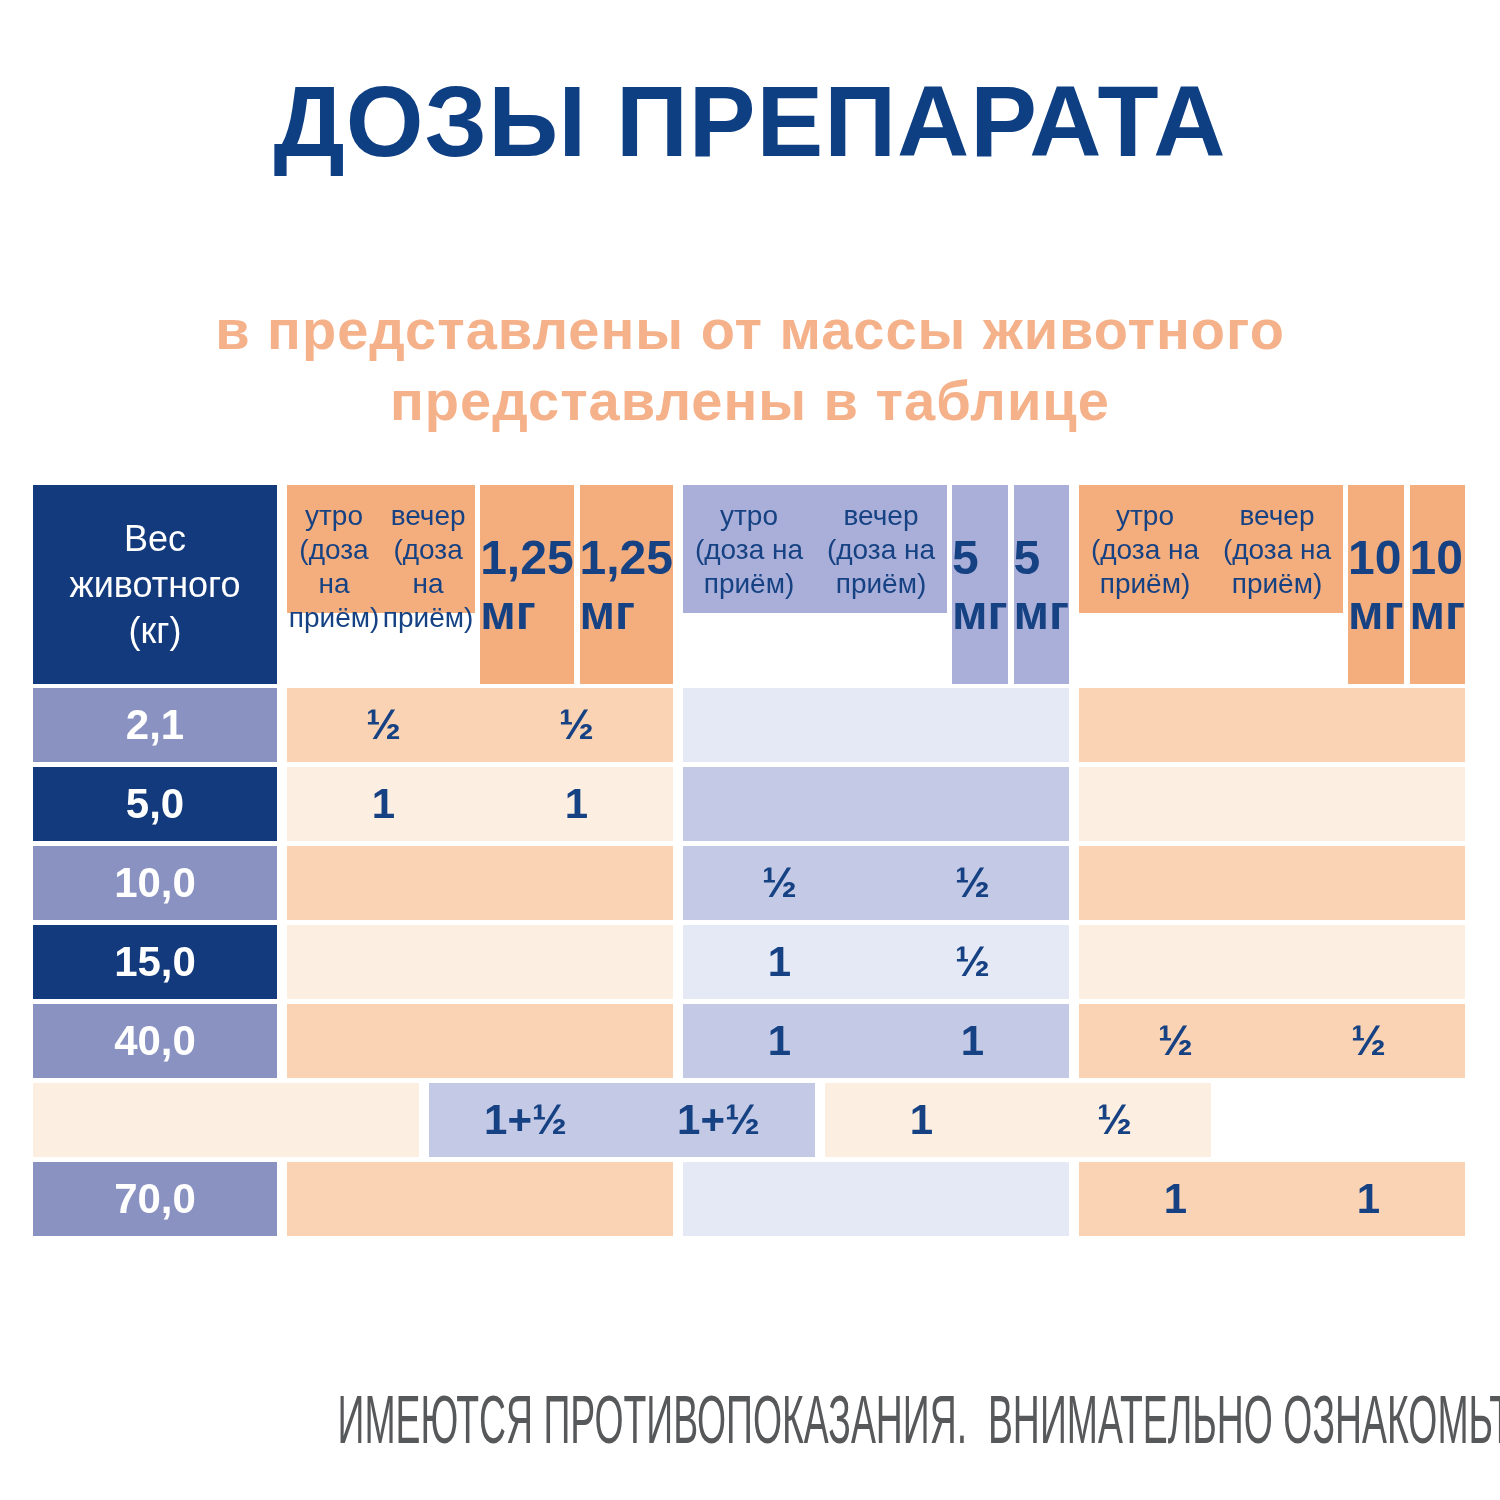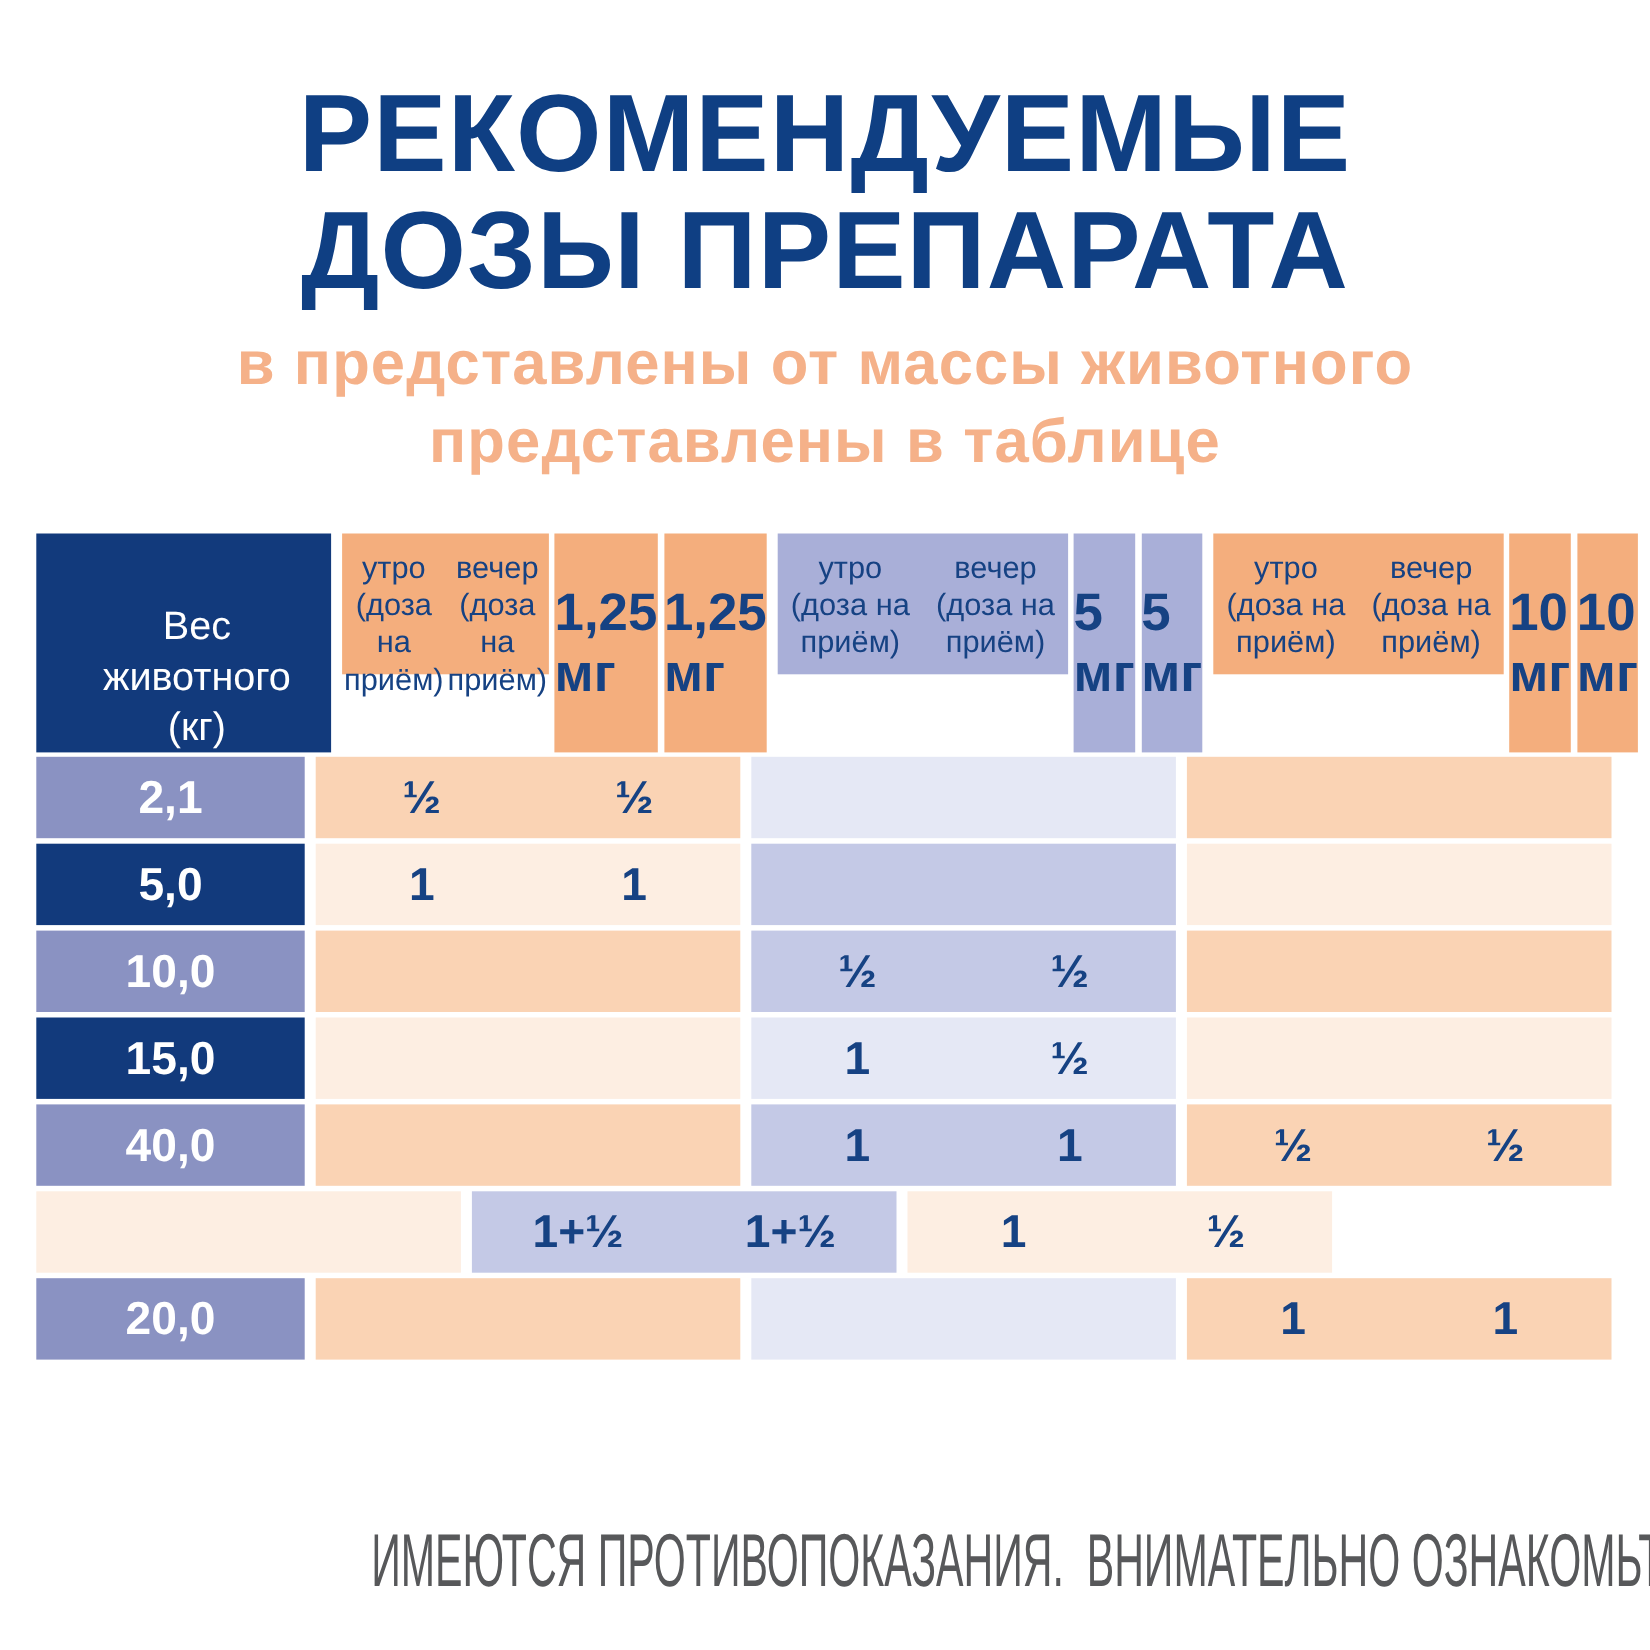--- a/index.html
+++ b/index.html
@@ -14,22 +14,22 @@
   }
   .subtitle{
     position:absolute;top:294px;left:0;width:100%;
     text-align:center;font-weight:bold;font-size:56px;line-height:71px;
     color:var(--subtitle_orange);letter-spacing:1px;
   }
   .tbl{position:absolute;left:33px;top:485px;width:1432px;}
   .tbl-header{display:flex;gap:10px;height:199px;margin-bottom:4px;}
   .wcell-header{
     width:244px;flex:none;background:var(--navy_bg);color:#ffffff;
-    display:flex;align-items:flex-end;justify-content:center;text-align:center;
-    font-size:36px;line-height:46px;padding-left:24px;
+    display:flex;align-items:center;justify-content:center;text-align:center;
+    font-size:36px;line-height:46px;
   }
   .wcell-header span{display:inline-block;max-width:180px;}
   .hgroup{width:386px;flex:none;display:flex;flex-direction:row;gap:5px;}
   .hgroup-top{height:128px;display:flex;}
   .hgroup-top .hlabel{
     flex:1;display:flex;justify-content:center;padding-top:14px;
     text-align:center;font-size:28px;line-height:34px;color:var(--navy_text);
   }
   .hlabel span{display:inline-block;max-width:140px;}
   .hgroup-doses{flex:1;display:flex;gap:6px;}
@@ -60,21 +60,20 @@
     text-align:center;font-size:68px;line-height:72px;
     color:var(--disclaimer_gray);
     white-space:pre;transform:scaleX(0.55);transform-origin:50% 50%;
     letter-spacing:0px;
   }
 </style>
 </head>
 <body>
 
 <div class="title">
-  <div>РЕКОМЕНДУЕМЫЕ</div>
   <div>ДОЗЫ ПРЕПАРАТА</div>
 </div>
 
 <div class="subtitle">
   <div>в представлены от массы животного</div>
   <div>представлены в таблице</div>
 </div>
 
 <div class="tbl">
   <div class="tbl-header">
@@ -218,21 +217,21 @@
       <div class="vhalf">1+½</div>
       <div class="vhalf">1+½</div>
     </div>
     <div class="gcell g-peach">
       <div class="vhalf">1</div>
       <div class="vhalf">½</div>
     </div>
   </div>
 
   <div class="row row-odd lav-light">
-    <div class="wcell">20,0</div>
+    <div class="wcell">70,0</div>
     <div class="gcell g-peach">
       <div class="vhalf"></div>
       <div class="vhalf"></div>
     </div>
     <div class="gcell g-lav">
       <div class="vhalf"></div>
       <div class="vhalf"></div>
     </div>
     <div class="gcell g-peach">
       <div class="vhalf">1</div>

